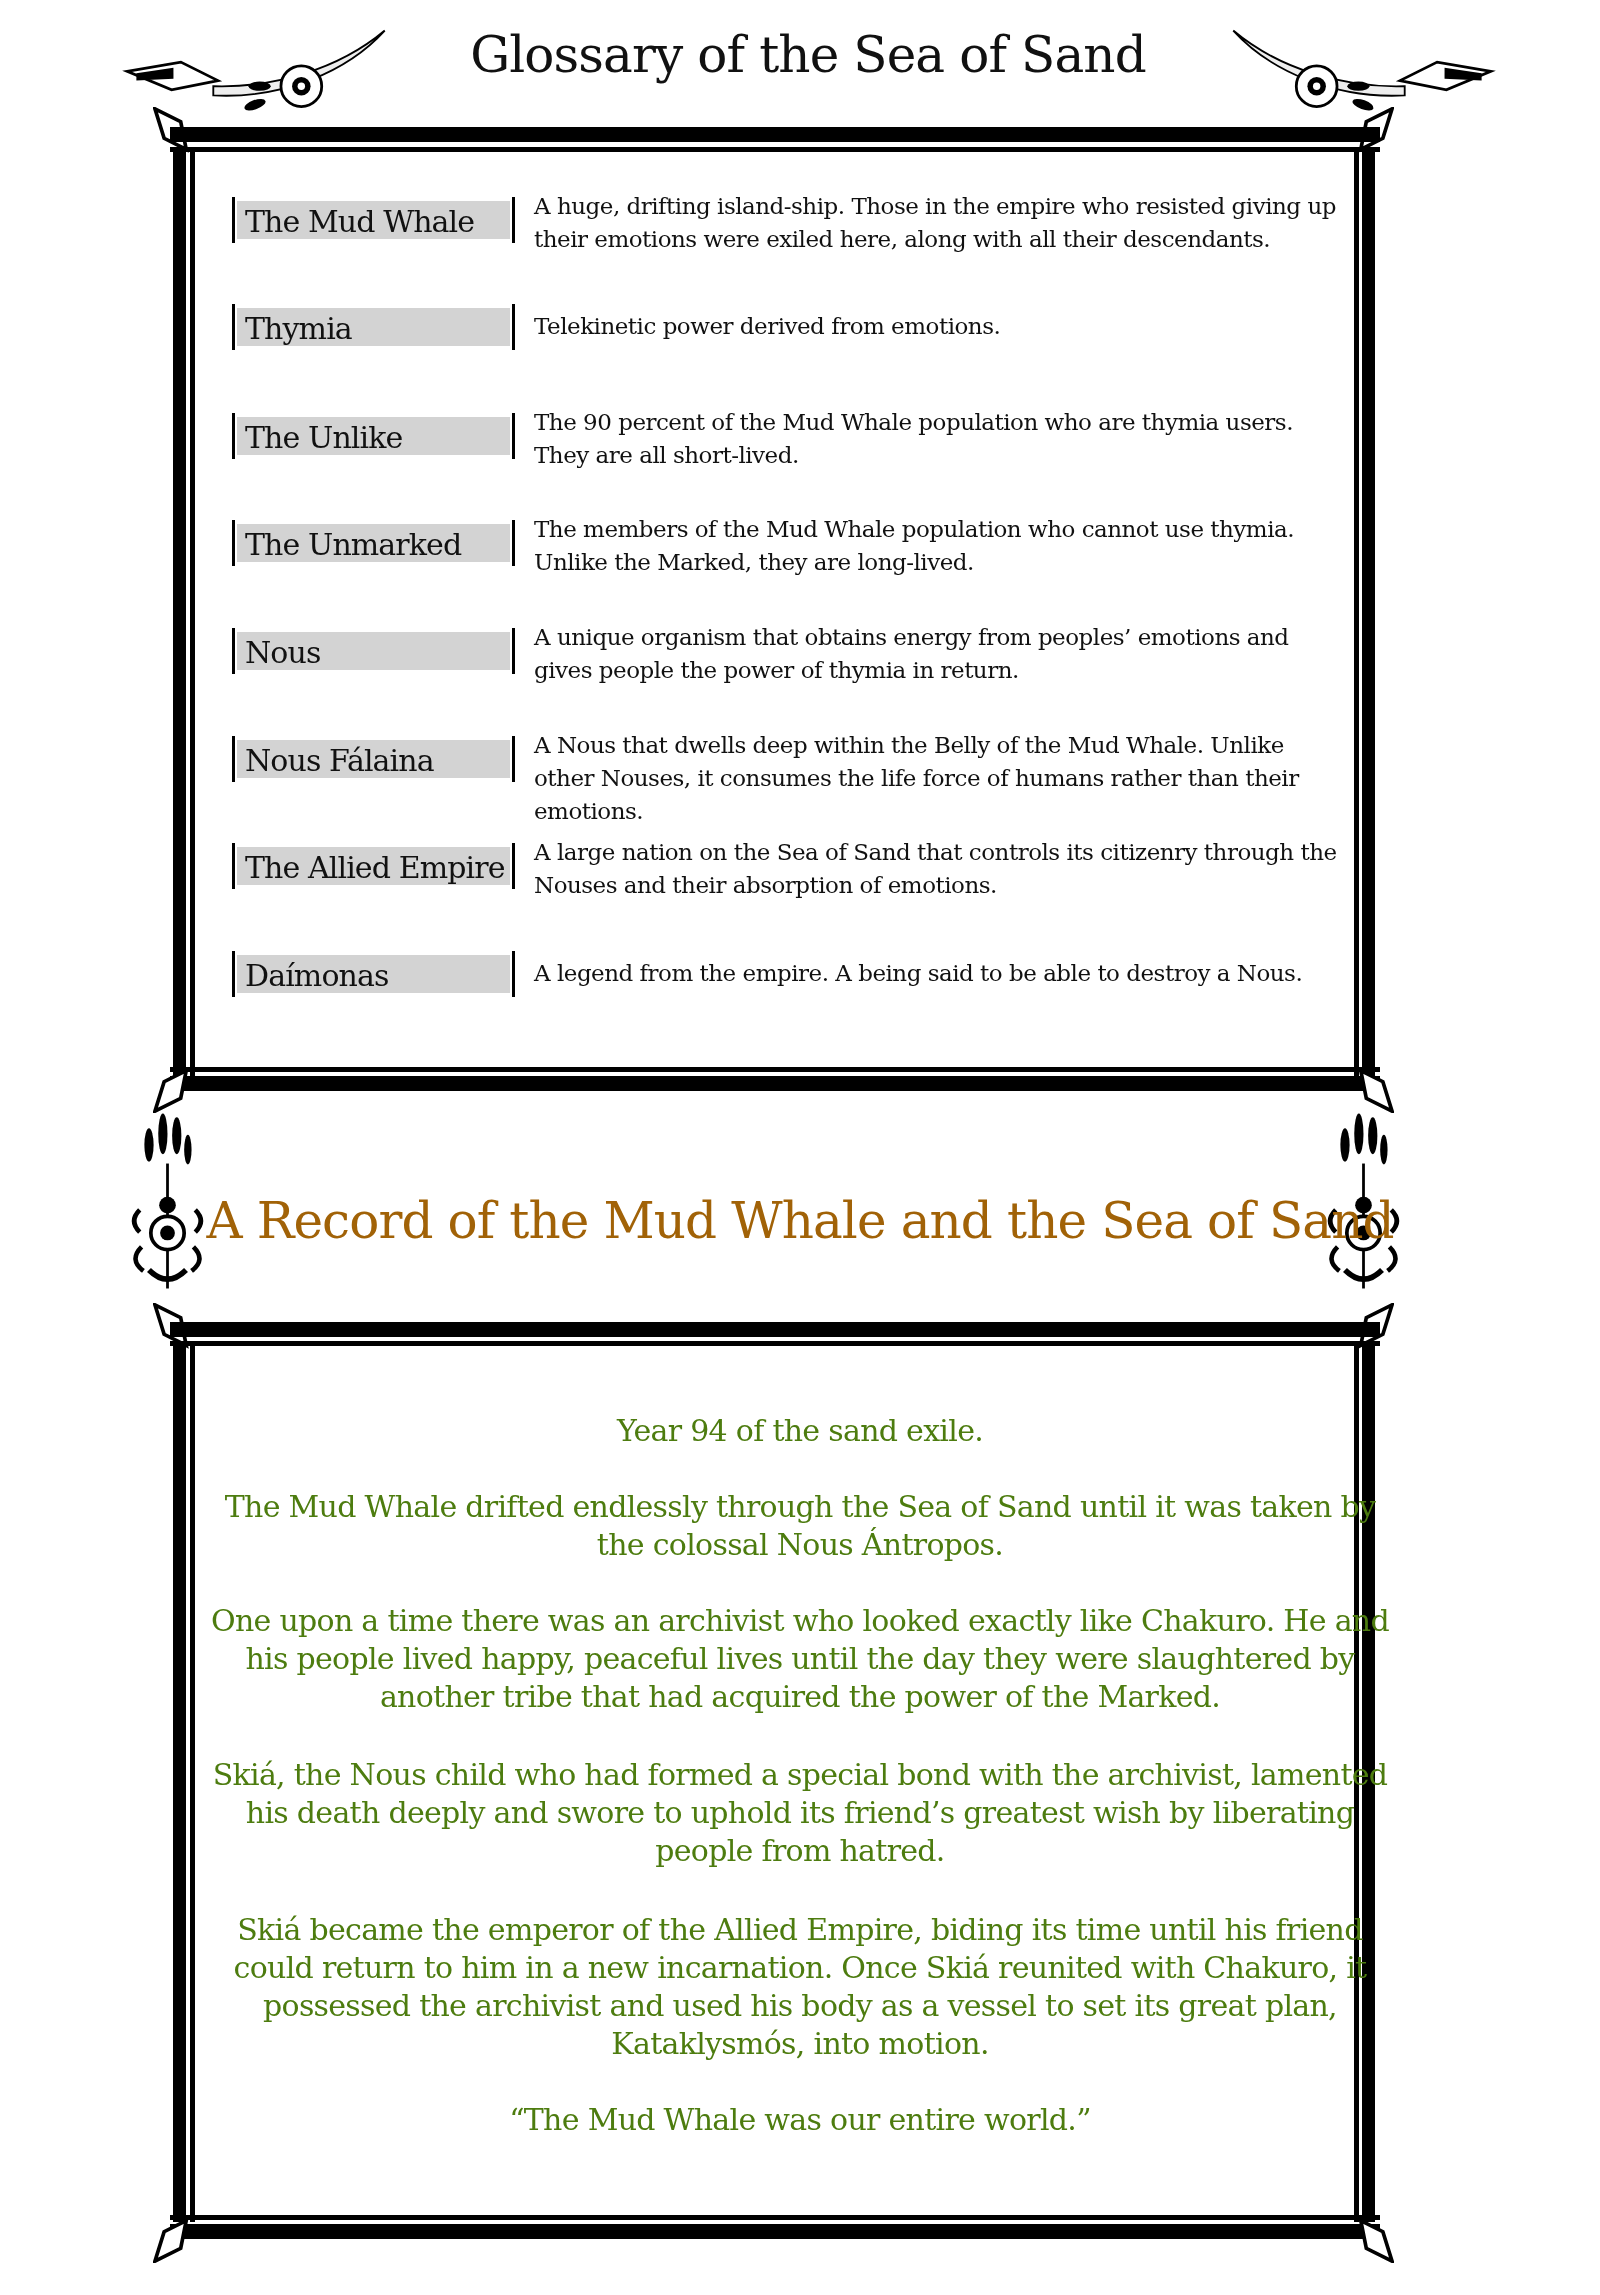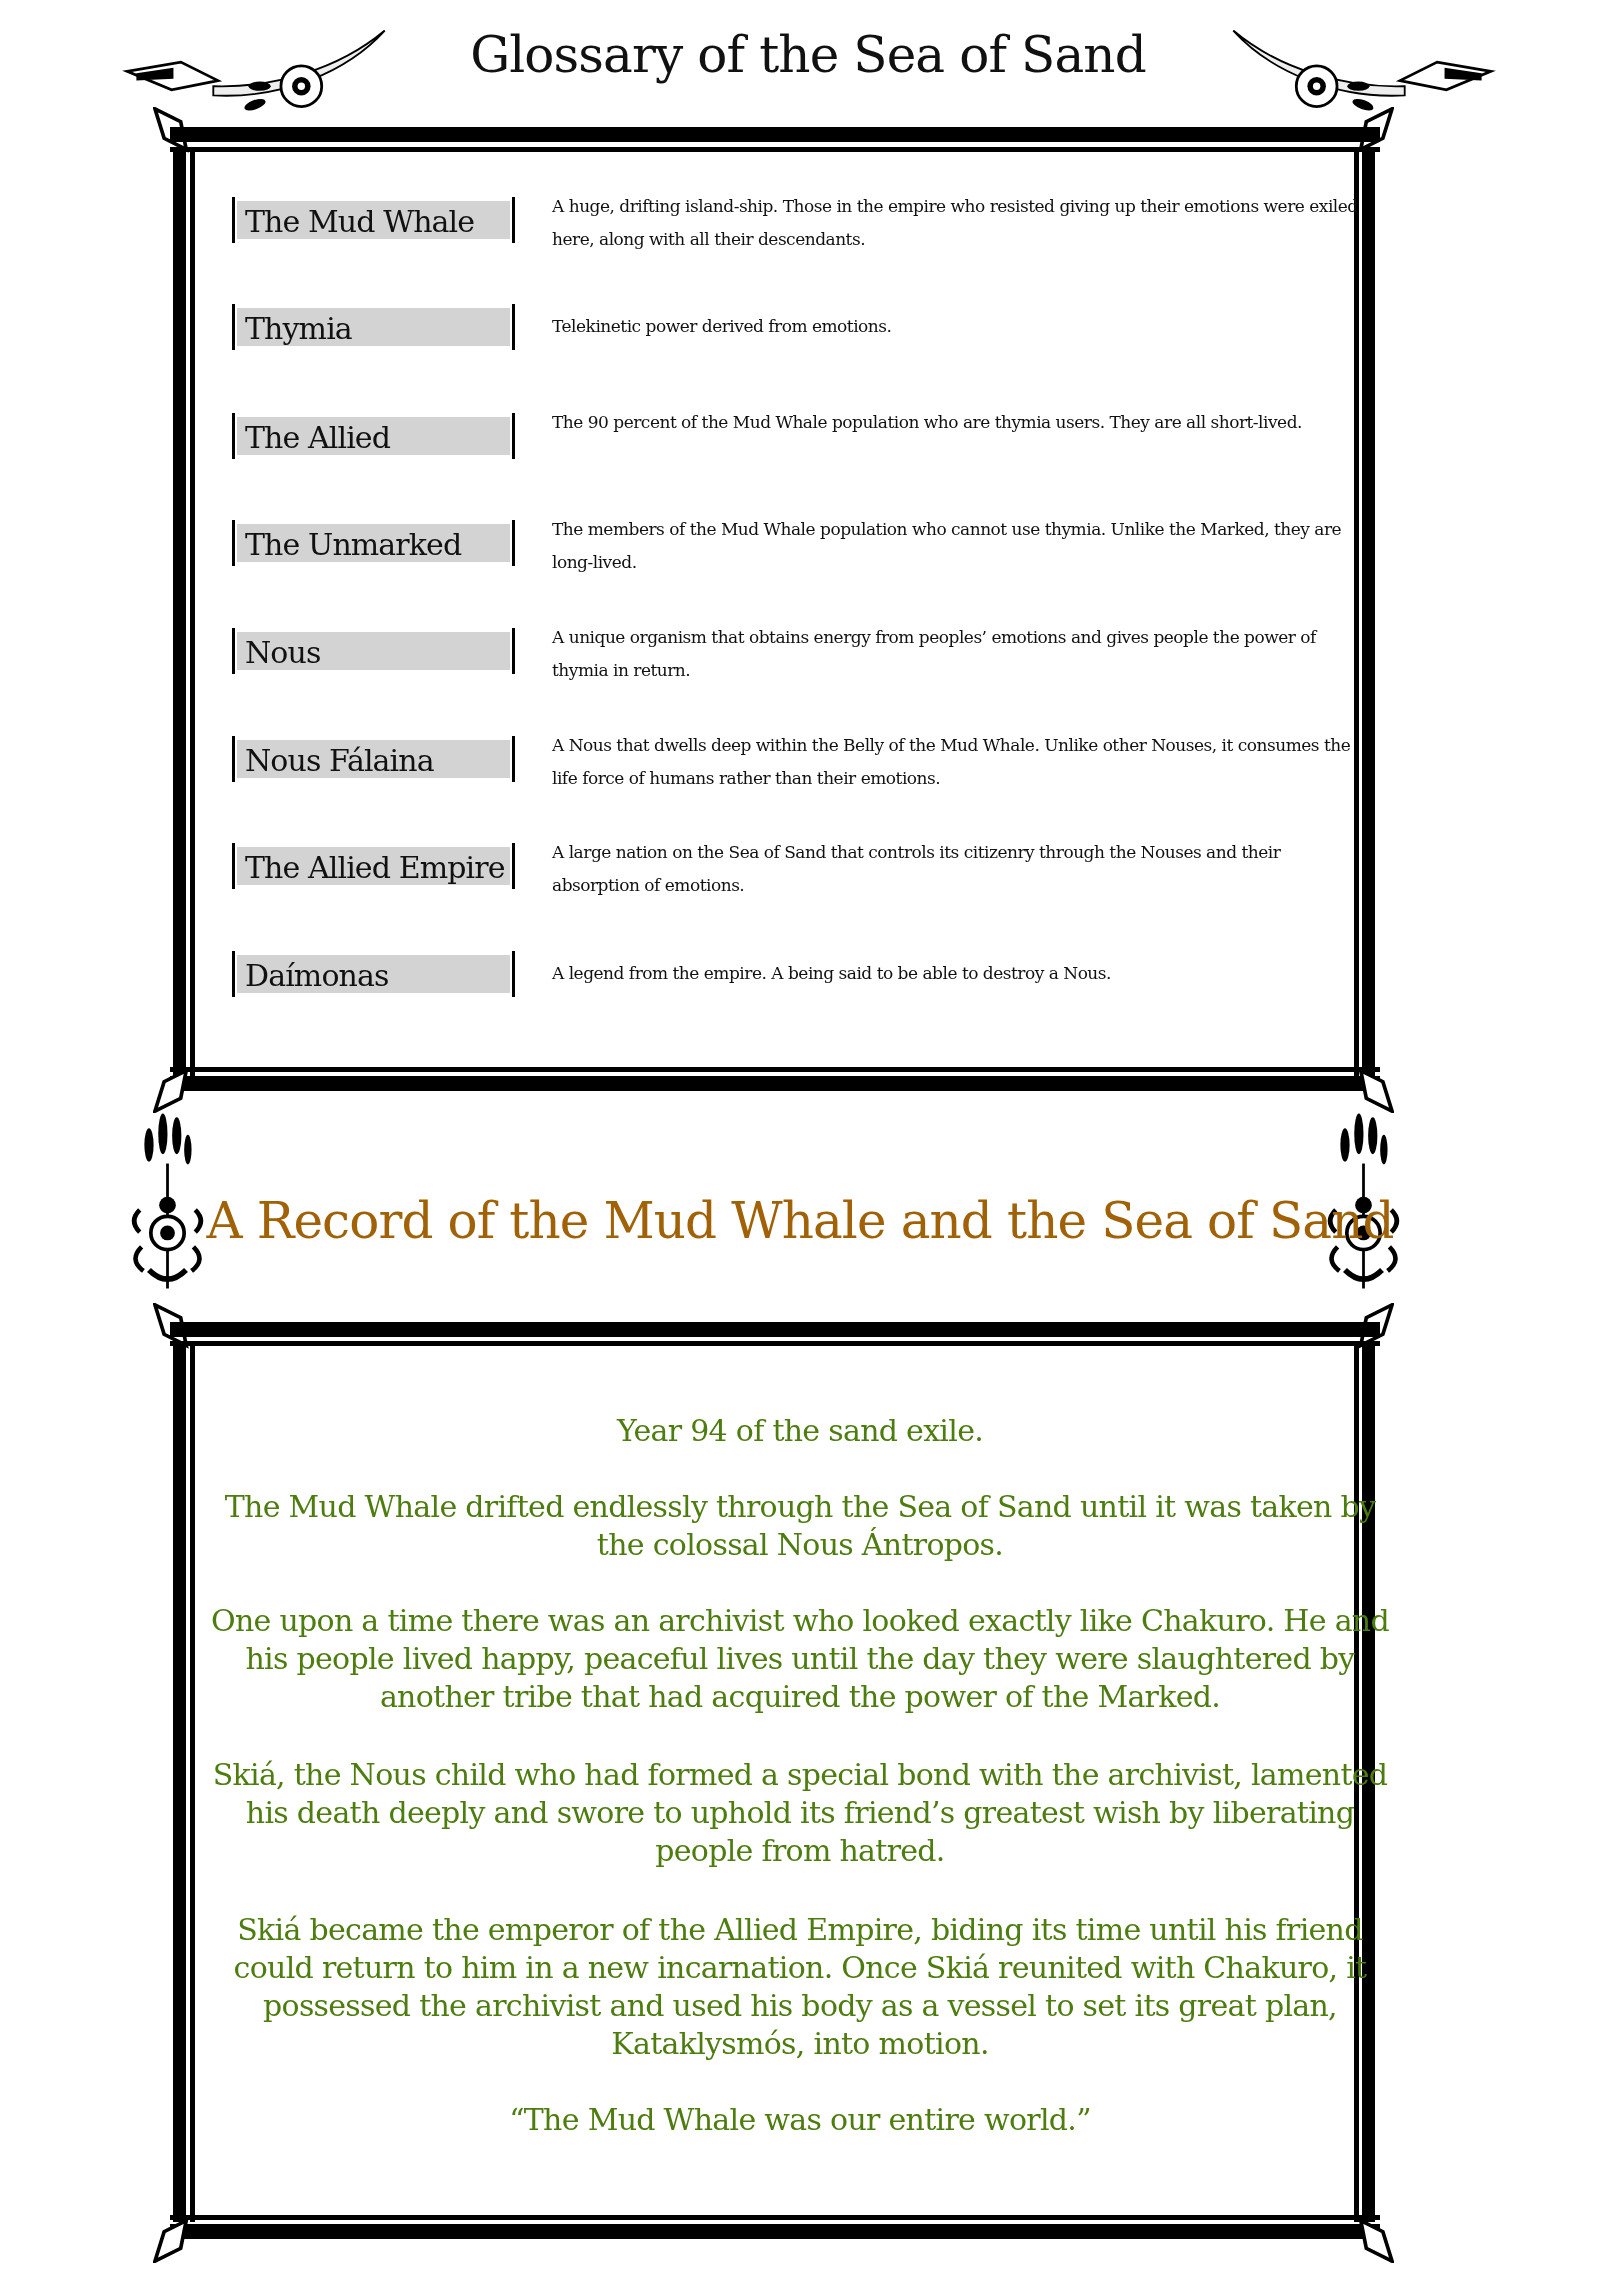--- a/index.html
+++ b/index.html
@@ -11,21 +11,21 @@
   
   .bar { background:#000; position:absolute; }
   .thin { background:#000; position:absolute; }
 
   .row { position:absolute; left:232px; width:1113px; }
   .term { position:absolute; left:0; top:0; width:283px; height:46px; }
   .term .bg { position:absolute; left:4.6px; right:4.6px; top:3.7px; bottom:3.7px; background:#d3d3d3; }
   .term .lb { position:absolute; left:0; top:0; width:2.8px; height:46px; background:#000; }
   .term .rb { position:absolute; right:0; top:0; width:2.8px; height:46px; background:#000; }
   .term .txt { position:absolute; left:13px; top:7.4px; font-size:30px; letter-spacing:-0.9px; white-space:nowrap; color:#111; }
-  .def { position:absolute; left:320px; top:-7.4px; width:807px; font-size:17px; line-height:33px; letter-spacing:-0.5px; color:#111; }
+  .def { position:absolute; left:302px; top:-7.4px; width:807px; font-size:23px; line-height:33px; letter-spacing:-0.5px; color:#111; }
 
   .story { position:absolute; left:204px; width:1192px; text-align:center; font-size:30px; line-height:38px; letter-spacing:-0.7px; color:#4d7c0f; }
 </style>
 </head>
 <body>
 
 <svg class="abs" style="left:116px;top:23px" width="278" height="93" viewBox="0 0 300 100">
   <path d="M12 52 L70 42 L110 62 L60 72 Z" fill="#fff" stroke="#000" stroke-width="3"></path>
   <path d="M22 54 L62 48 L62 60 L22 62 Z" fill="#000"></path>
   <path d="M105 68 C170 70 240 50 290 8 C250 52 180 82 105 78 Z" fill="#eee" stroke="#000" stroke-width="2"></path>
@@ -90,21 +90,21 @@
         <div class="rb"></div>
         <span class="txt">Thymia</span>
       </div>
     <div class="def" style="top:5.6px;">Telekinetic power derived from emotions.</div>
   </div>
   <div class="row" style="top:413px;">
     <div class="term">
         <div class="bg"></div>
         <div class="lb"></div>
         <div class="rb"></div>
-        <span class="txt">The Allied</span>
+        <span class="txt">The Unlike</span>
       </div>
     <div class="def">The 90 percent of the Mud Whale population who are thymia users. They are all short-lived.</div>
   </div>
   <div class="row" style="top:520px;">
     <div class="term">
         <div class="bg"></div>
         <div class="lb"></div>
         <div class="rb"></div>
         <span class="txt">The Unmarked</span>
       </div>

